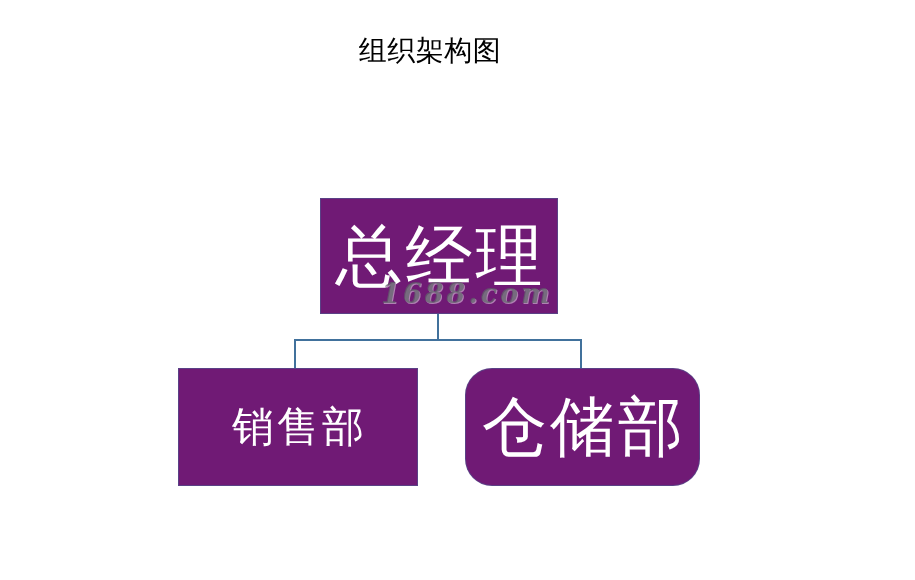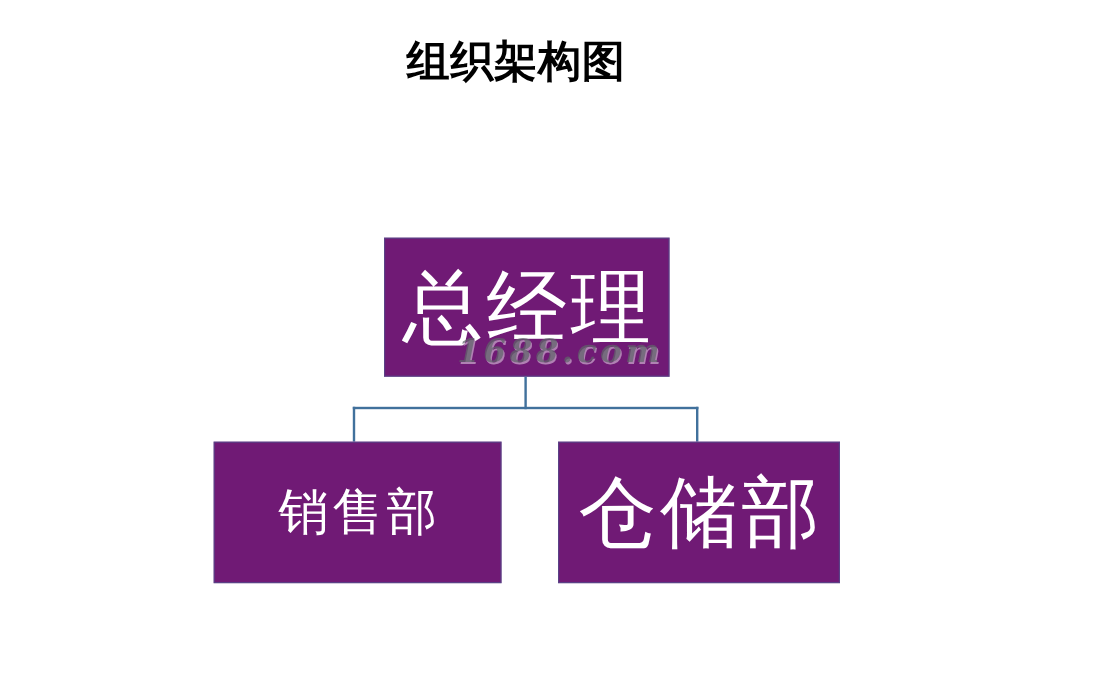--- a/index.html
+++ b/index.html
@@ -24,22 +24,22 @@
     text-align: center;
     color: #000000;
   }
   .title-line1 {
     font-size: 30px;
     font-weight: 700;
     line-height: 44px;
     letter-spacing: 0.5px;
   }
   .title-line2 {
-    font-size: 36px;
-    font-weight: 700;
+    font-size: 28px;
+    font-weight: 400;
     line-height: 40px;
     margin-top: 1px;
     letter-spacing: 0.5px;
   }
   
   .node {
     position: absolute;
     background: #701a75;
     border: 1px solid rgba(65,113,156,0.45);
     box-sizing: border-box;
@@ -64,20 +64,21 @@
     width: 240px;
     height: 118px;
     font-size: 42px;
   }
   .node-right {
     left: 465px;
     top: 368px;
     width: 235px;
     height: 118px;
     font-size: 65px;
+    border-radius: 27px;
   }
   
   .connector {
     position: absolute;
     background: #41719C;
   }
   .conn-top-vertical   { left: 437px; top: 314px; width: 2px;  height: 27px; }
   .conn-horizontal     { left: 294px; top: 339px; width: 288px; height: 2px; }
   .conn-left-drop      { left: 294px; top: 339px; width: 2px;  height: 29px; }
   .conn-right-drop     { left: 580px; top: 339px; width: 2px;  height: 29px; }

